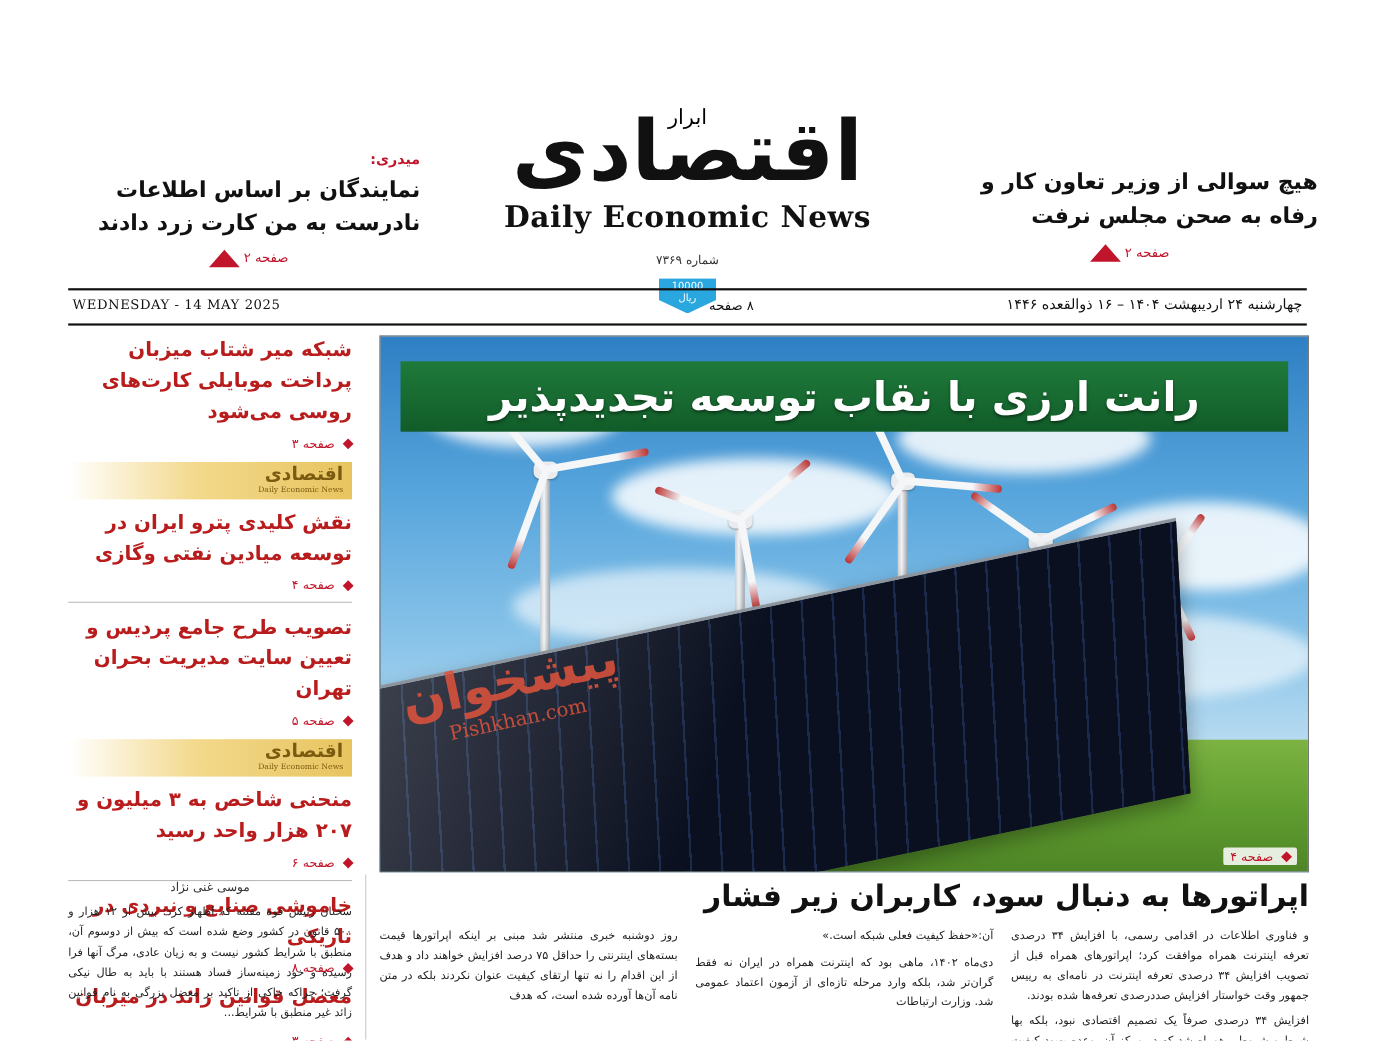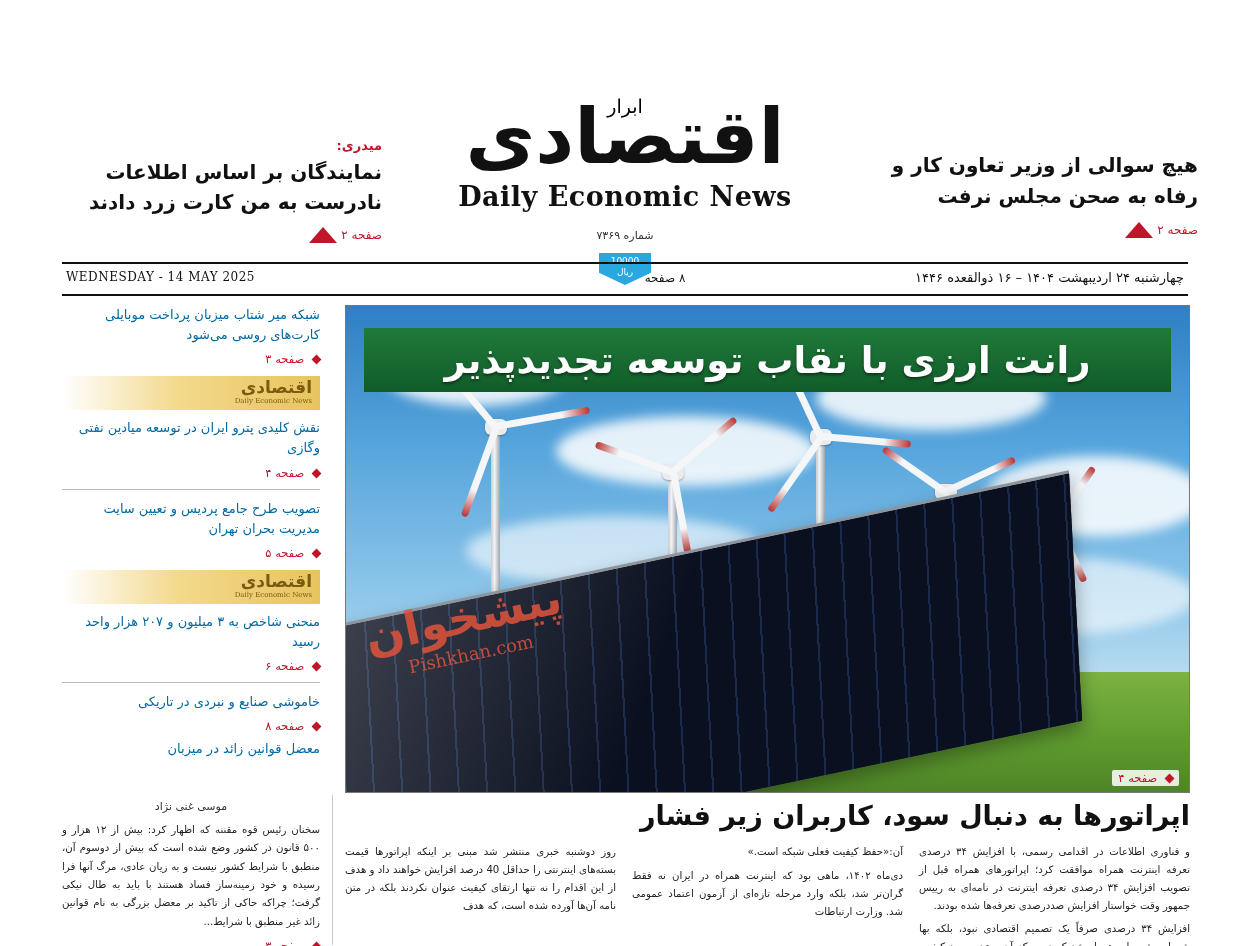--- a/index.html
+++ b/index.html
@@ -19,21 +19,21 @@
     position:absolute;left:62px;top:138px;width:320px;text-align:left;
     direction:rtl;
   }
   .mh-left .kicker{
     font-size:13px;color:#c0152a;font-weight:bold;text-align:right;margin-bottom:4px;
   }
   .mh-left .headline{
     font-size:20px;font-weight:bold;line-height:1.5;text-align:right;color:#111;
   }
   .mh-left .pageref, .mh-right .pageref{
-    margin-top:10px;font-size:12px;color:#c0152a;text-align:right;
+    margin-top:10px;font-size:12px;color:#c0152a;text-align:center;
   }
   .tri-up{
     display:inline-block;width:0;height:0;
     border-left:14px solid transparent;border-right:14px solid transparent;
     border-bottom:16px solid #c0152a;vertical-align:middle;margin-left:8px;
   }
   .mh-right{
     position:absolute;right:52px;top:150px;width:350px;text-align:right;direction:rtl;
   }
   .mh-right .headline{font-size:20px;font-weight:bold;line-height:1.55;color:#111;}
@@ -83,21 +83,21 @@
     position:absolute;left:50%;transform:translateX(-50%);top:7px;font-size:12px;color:#111;
     margin-left:40px;
   }
 
   
   .sidebar{
     position:absolute;top:305px;left:62px;width:258px;direction:rtl;text-align:right;
   }
   .sb-item{margin-bottom:6px;}
   .sb-head{
-    font-size:13px;font-weight:normal;line-height:1.55;color:#0369a1;
+    font-size:18px;font-weight:bold;line-height:1.55;color:#b91c1c;
   }
   .sb-ref{font-size:11.5px;color:#c0152a;margin-top:7px;}
   .diamond{
     display:inline-block;width:7px;height:7px;background:#c0152a;
     transform:rotate(45deg);margin-left:5px;vertical-align:middle;
   }
   .sb-rule{height:1px;background:#bbb;margin:9px 0 9px;}
   .brandbar{
     height:34px;margin:10px 0 8px;position:relative;
     background:linear-gradient(90deg,#ffffff 0%,#f3d98c 45%,#e8c45f 100%);
@@ -383,21 +383,21 @@
       <div class="col">
         <p>و فناوری اطلاعات در اقدامی رسمی، با افزایش ۳۴ درصدی تعرفه اینترنت همراه موافقت کرد؛ اپراتورهای همراه قبل از تصویب افزایش ۳۴ درصدی تعرفه اینترنت در نامه‌ای به رییس جمهور وقت خواستار افزایش صددرصدی تعرفه‌ها شده بودند.</p>
         <p>افزایش ۳۴ درصدی صرفاً یک تصمیم اقتصادی نبود، بلکه بها شرط و شروطی همراه شد که در مرکز آن، وعده بهبود کیفیت خدمات قرار داشت.</p>
 
       </div>
       <div class="col">
         <p>آن:«حفظ کیفیت فعلی شبکه است.»</p>
         <p>دی‌ماه ۱۴۰۲، ماهی بود که اینترنت همراه در ایران نه فقط گران‌تر شد، بلکه وارد مرحله تازه‌ای از آزمون اعتماد عمومی شد. وزارت ارتباطات</p>
       </div>
       <div class="col">
-        <p>روز دوشنبه خبری منتشر شد مبنی بر اینکه اپراتورها قیمت بسته‌های اینترنتی را حداقل 40 درصد افزایش خواهند داد و هدف از این اقدام را نه تنها ارتقای کیفیت عنوان نکردند بلکه در متن نامه آن‌ها آورده شده است، که هدف</p>
+        <p>روز دوشنبه خبری منتشر شد مبنی بر اینکه اپراتورها قیمت بسته‌های اینترنتی را حداقل ۷۵ درصد افزایش خواهند داد و هدف از این اقدام را نه تنها ارتقای کیفیت عنوان نکردند بلکه در متن نامه آن‌ها آورده شده است، که هدف</p>
       </div>
     </div>
   </div>
 
   <div class="vdivider"></div>
 
   <div class="left-bottom">
     <div class="lb-author">موسی غنی نژاد</div>
     <div class="lb-body">سخنان رئیس قوه مقننه که اظهار کرد: بیش از ۱۲ هزار و ۵۰۰ قانون در کشور وضع شده است که بیش از دوسوم آن، منطبق با شرایط کشور نیست و به زیان عادی، مرگ آنها فرا رسیده و خود زمینه‌ساز فساد هستند با باید به طال نیکی گرفت؛ چراکه حاکی از تاکید بر معضل بزرگی به نام قوانین زائد غیر منطبق با شرایط...</div>
     <div class="lb-ref">

